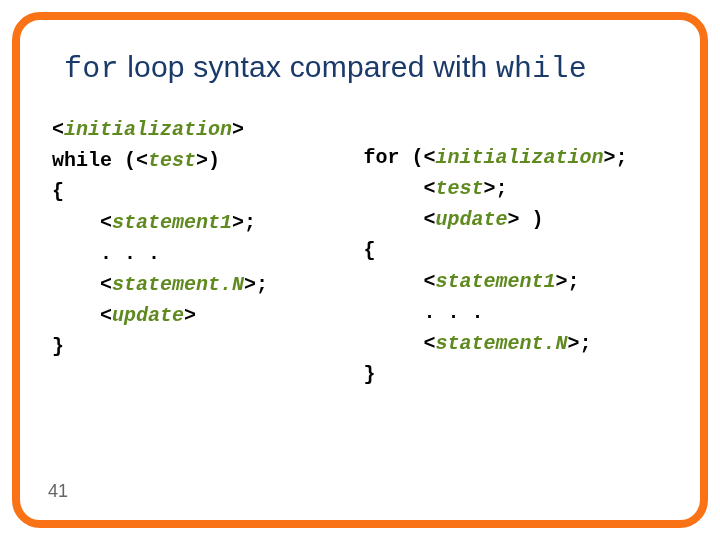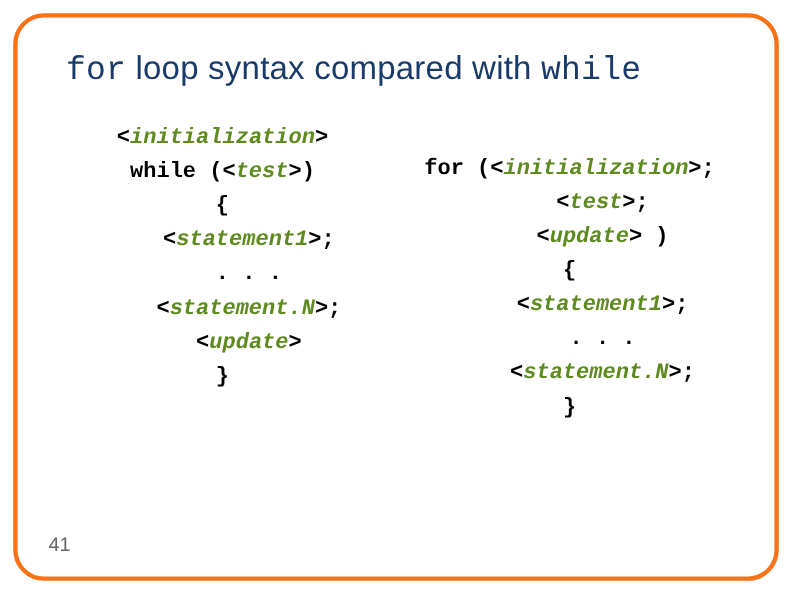--- a/index.html
+++ b/index.html
@@ -10,21 +10,21 @@
     background: #fff;
     font-family: Arial, Helvetica, sans-serif;
     position: relative;
   }
   .slide-frame {
     position: absolute;
     top: 12px;
     left: 12px;
     right: 12px;
     bottom: 12px;
-    border: 4px solid #f97316;
+    border: 8px solid #f97316;
     border-radius: 28px;
     padding: 24px 32px 24px 32px;
     box-sizing: border-box;
   }
   .title {
     font-size: 30px;
     color: #1a3a6a;
     margin: 6px 0 28px 12px;
     font-weight: normal;
     letter-spacing: 0.2px;
@@ -32,21 +32,20 @@
   .title .mono {
     font-family: "Courier New", Courier, monospace;
   }
   .columns {
     display: flex;
     gap: 7px;
     font-family: "Courier New", Courier, monospace;
     font-size: 20px;
     line-height: 1.55;
     font-weight: bold;
-    text-align: center;
   }
   .col-left {
     flex: 1 1 50%;
     white-space: pre;
   }
   .col-right {
     flex: 1 1 50%;
     white-space: pre;
     padding-top: 28px;
   }

